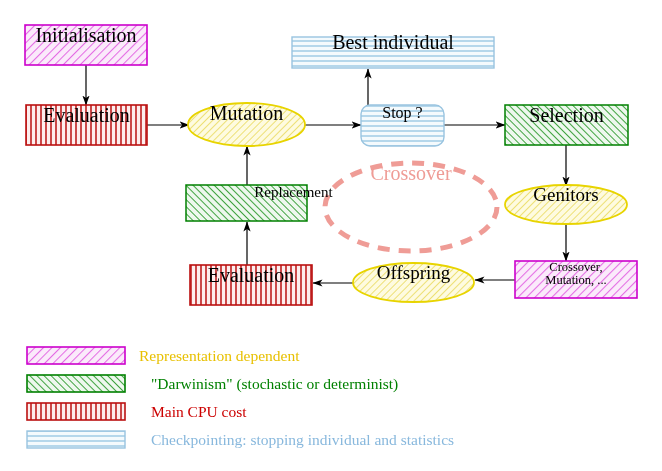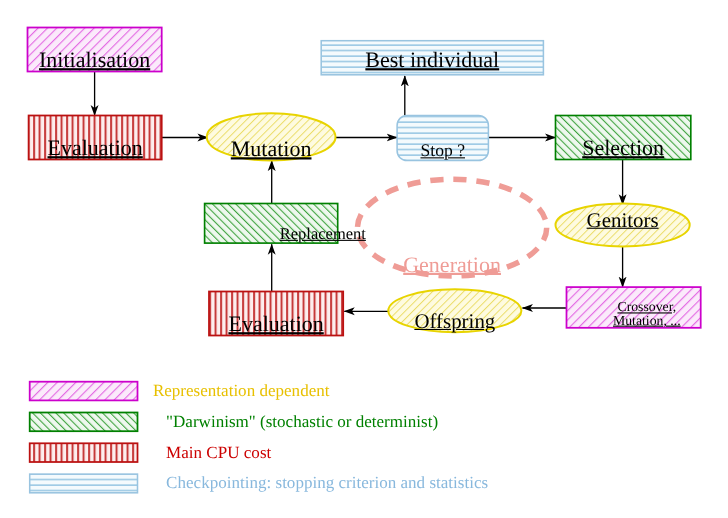--- a/index.html
+++ b/index.html
@@ -1,20 +1,20 @@
 <!DOCTYPE html>
 <html><head>
 <meta charset="utf-8">
 <style>
   html,body{margin:0;padding:0;background:#ffffff;}
   body{width:662px;height:471px;position:relative;overflow:hidden;
        font-family:"Liberation Serif","DejaVu Serif",serif;}
   #canvas{position:absolute;left:0;top:0;width:662px;height:471px;}
-  .node{position:absolute;display:flex;align-items:flex-end;justify-content:center;
-        text-align:center;line-height:1.02;color:#000000;text-decoration:underline;}
+  .node{position:absolute;display:flex;align-items:flex-start;justify-content:center;
+        text-align:center;line-height:1.02;color:#000000;}
   .node span{position:relative;z-index:3;padding:0 2px;}
   .legend-row{position:absolute;display:flex;align-items:center;}
   .legend-text{margin-left:26px;white-space:nowrap;font-size:15.5px;}
   .lt-magenta{color:#cc00a0;}
   .lt-gold{color:#e8c000;}
   .lt-green{color:#008000;}
   .lt-red{color:#cc0000;}
   .lt-blue{color:#88b8dd;}
 </style>
 </head>
@@ -101,48 +101,48 @@
 </div>
 
 <div class="node" style="left:505px;top:105px;width:123px;height:40px;font-size:20px;">
   <span>Selection</span>
 </div>
 
 <div class="node" style="left:505px;top:185px;width:122px;height:25px;font-size:19px;">
   <span>Genitors</span>
 </div>
 
-<div class="node" style="left:515px;top:261px;width:146px;height:37px;font-size:12.5px;white-space:pre-line;">
+<div class="node" style="left:515px;top:261px;width:122px;height:37px;font-size:12.5px;white-space:pre-line;">
   <span>Crossover,
 Mutation, ...</span>
 </div>
 
 <div class="node" style="left:353px;top:263px;width:121px;height:39px;font-size:19px;">
   <span>Offspring</span>
 </div>
 
 <div class="node" style="left:190px;top:265px;width:122px;height:40px;font-size:20px;">
   <span>Evaluation</span>
 </div>
 
 <div class="node" style="left:186px;top:185px;width:121px;height:36px;font-size:15px;padding-left:47px;">
   <span>Replacement</span>
 </div>
 
 <div class="node" style="left:325px;top:163px;width:172px;height:88px;font-size:20px;color:#ef9c96;">
-  <span>Generation</span>
+  <span>Crossover</span>
 </div>
 
 <div class="legend-row" style="left:125px;top:345px;height:21px;">
   <span class="legend-text lt-gold" style="margin-left:14px;">Representation dependent</span>
 </div>
 
 <div class="legend-row" style="left:125px;top:373px;height:21px;">
   <span class="legend-text lt-green">"Darwinism" (stochastic or determinist)</span>
 </div>
 
 <div class="legend-row" style="left:125px;top:401px;height:21px;">
   <span class="legend-text lt-red">Main CPU cost</span>
 </div>
 
 <div class="legend-row" style="left:125px;top:429px;height:21px;">
-  <span class="legend-text lt-blue">Checkpointing: stopping criterion and statistics</span>
+  <span class="legend-text lt-blue">Checkpointing: stopping individual and statistics</span>
 </div>
 
 </body></html>

